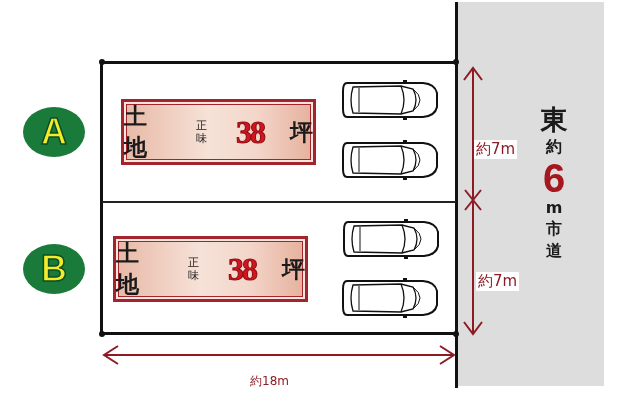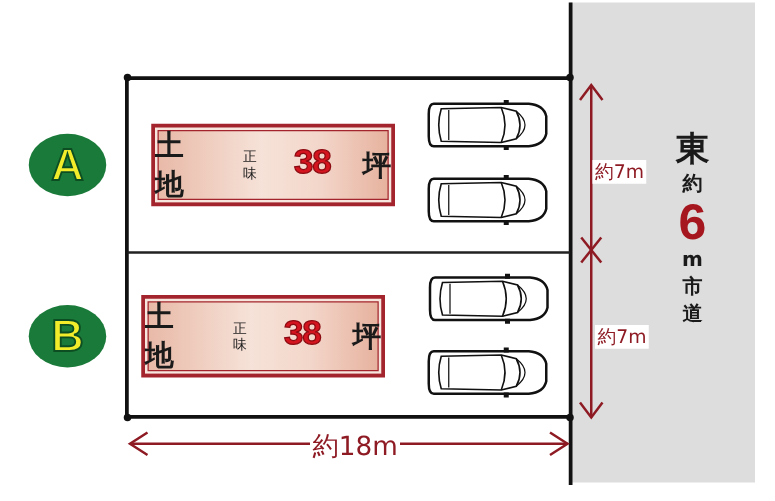--- a/index.html
+++ b/index.html
@@ -13,24 +13,24 @@
   .divider { left:102px; top:201px; width:354px; height:2px; background:#222; }
   .badge { width:62px; height:50px; border-radius:50%; background:#1a7a3a;
            display:flex; align-items:center; justify-content:center; }
   .badge span { font-family:"Liberation Sans", sans-serif; font-weight:bold; font-size:36px; color:#f2ec2a;
                 -webkit-text-stroke:1.5px #0d4d22; line-height:1; }
   .plate { background:linear-gradient(90deg,#e8b8a6 0%,#f6e2d8 45%,#f3d6ca 70%,#e6b09c 100%);
            border:3px solid #a3242c; box-shadow: inset 0 0 0 2px #f7e6de, inset 0 0 0 3px #a3242c;
            display:flex; align-items:center; justify-content:center;gap:24px; }
   .plate .land { font-size:23px; color:#1a1a1a; font-weight:bold; letter-spacing:1px; }
   .plate .net { display:flex; flex-direction:column; font-size:11px; line-height:13px; margin:0 5px 0 8px; color:#1a1a1a; }
-  .plate .num { font-family:Liberation Mono, monospace; font-weight:bold; font-size:28px; color:#d4141e;
+  .plate .num { font-family:Liberation Serif, serif; font-weight:bold; font-size:32px; color:#d4141e;
                 -webkit-text-stroke:1px #8a0a10; letter-spacing:-2px; line-height:1; }
   .plate .unit { font-size:23px; font-weight:bold; color:#1a1a1a; margin-left:2px; }
-  .dim-label { background:#fff; color:#8e1b24; font-size:15px; padding:0 2px; white-space:nowrap; }
+  .dim-label { background:#fff; color:#8e1b24; font-size:15px; padding:0 2px; white-space:nowrap;margin-top:12px; }
   .road-label { left:530px; width:48px; display:flex; flex-direction:column; align-items:center; color:#1a1a1a; }
   .road-label .east { font-size:27px; font-weight:bold; line-height:32px; }
   .road-label .small { font-size:16px; font-weight:bold; line-height:22px; }
   .road-label .six { font-family:"Liberation Sans", sans-serif; font-size:40px; font-weight:bold; color:#a6161e; line-height:40px; }
   .road-label .m { font-size:16px; font-weight:bold; line-height:20px; }
 </style>
 </head>
 <body>
 
 <div class="abs road"></div>
@@ -109,21 +109,21 @@
 <div class="abs dim-label" style="left:474px; top:128px;">約7m</div>
 <div class="abs dim-label" style="left:476px; top:260px;">約7m</div>
 
 <svg class="abs" style="left:100px; top:342px;" width="358" height="26" viewBox="0 0 358 26">
   <g stroke="#8e1b24" stroke-width="2" fill="none">
     <line x1="4" y1="13" x2="354" y2="13"></line>
     <polyline points="18,4 4,13 18,22"></polyline>
     <polyline points="340,4 354,13 340,22"></polyline>
   </g>
 </svg>
-<div class="abs dim-label" style="left:248px; top:343px; font-size:21px;">約18m</div>
+<div class="abs dim-label" style="left:248px; top:361px; font-size:12px;">約18m</div>
 
 <div class="abs road-label" style="top:104px;">
   <span class="east">東</span>
   <span class="small">約</span>
   <span class="six">6</span>
   <span class="m">m</span>
   <span class="small">市</span>
   <span class="small">道</span>
 </div>
 

